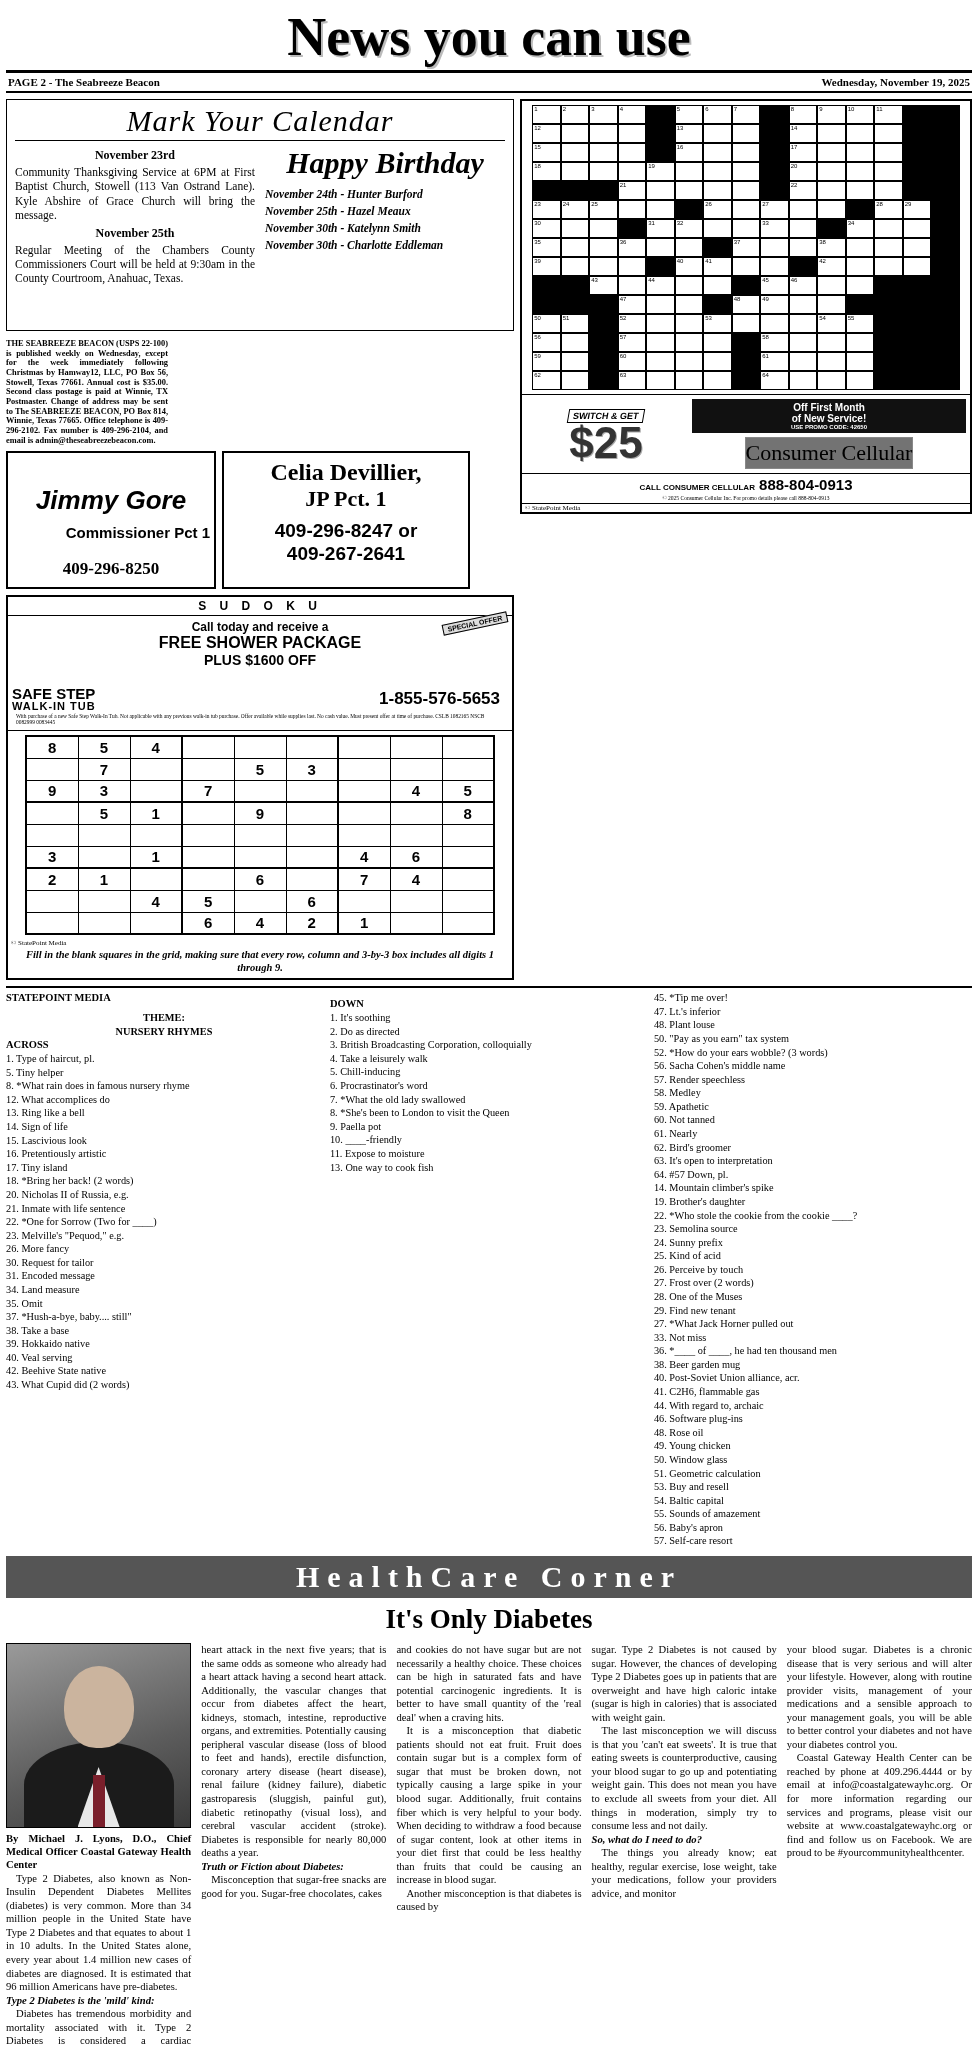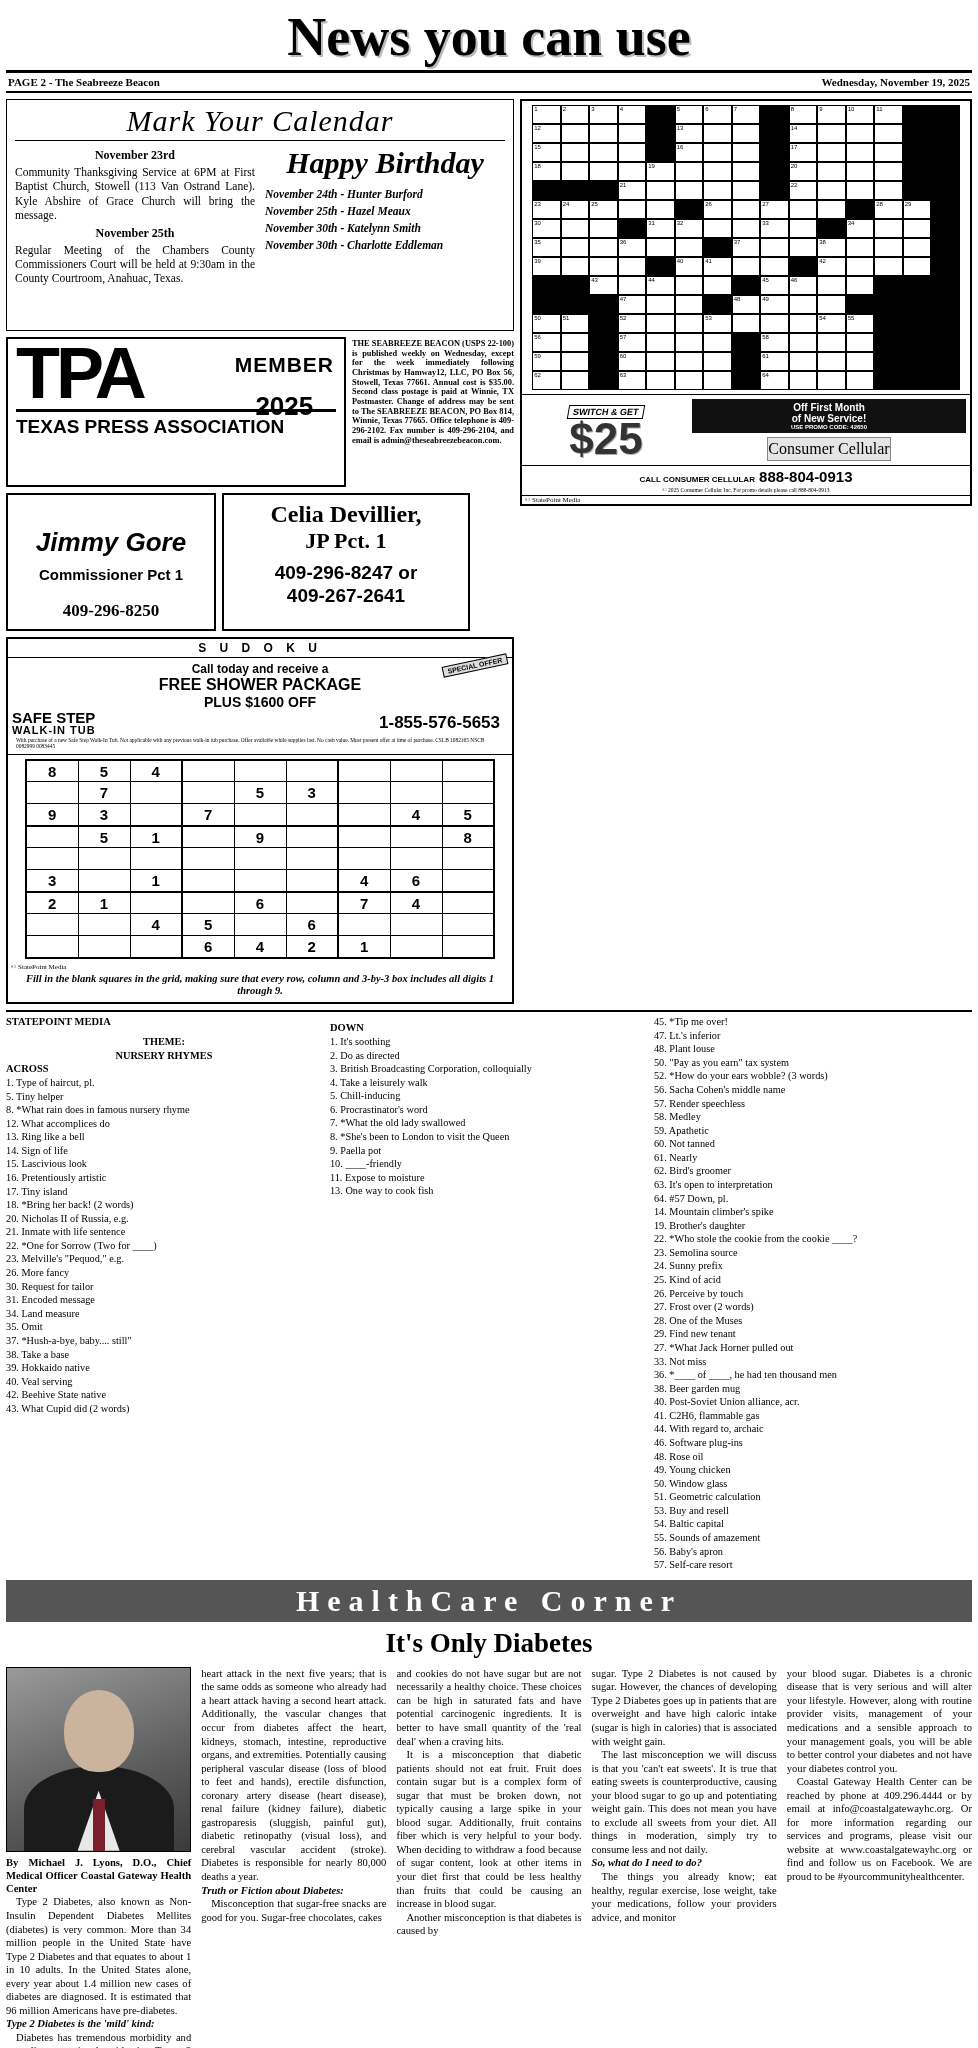--- a/index.html
+++ b/index.html
@@ -56,35 +56,35 @@
   .tpa-member { position:absolute; right:10px; top:14px; text-align:center; font-family:"Liberation Sans", sans-serif; font-weight:bold;}
   .tpa-member .m { font-size:21px; letter-spacing:1px;}
   .tpa-member .y { font-size:26px; margin-top:14px;}
   .tpa-name { font-family:"Liberation Sans", sans-serif; font-weight:bold; font-size:19px; border-top:3px solid #000; margin-top:6px; padding-top:4px; }
   .legal-box { width:162px; font-size:8.4px; line-height:1.15; font-weight:bold; text-align:justify; padding-top:2px;}
 
   
   .ads-row { display:flex; gap:6px; margin-top:6px; }
   .ad-gore { width:210px; border:2px solid #000; text-align:center; padding:8px 4px; }
   .ad-gore .nm { font-family:"Liberation Sans", sans-serif; font-weight:bold; font-size:26px; font-style:italic;margin-top:24px; }
-  .ad-gore .ti { font-family:"Liberation Sans", sans-serif; font-weight:bold; font-size:15px; margin-top:8px;}
+  .ad-gore .ti { font-family:"Liberation Sans", sans-serif; font-weight:bold; font-size:15px; margin-top:8px;text-align:right;}
   .ad-gore .ph { font-family:Liberation Serif, serif; font-weight:bold; font-size:17px; margin-top:18px;}
   .ad-dev { width:248px; border:2px solid #000; text-align:center; padding:6px 4px;}
   .ad-dev .nm { font-family:"Liberation Serif", serif; font-weight:bold; font-size:24px; }
   .ad-dev .nm2 { font-family:"Liberation Serif", serif; font-weight:bold; font-size:22px;}
   .ad-dev .ph { font-family:"Liberation Sans", sans-serif; font-weight:bold; font-size:19px; margin-top:8px; line-height:1.2;}
 
   
   .sudoku-wrap { border:2px solid #000; margin-top:6px; }
   .sudoku-title { text-align:center; font-family:"Liberation Sans", sans-serif; font-weight:bold; font-size:12px; letter-spacing:5px; border-bottom:1px solid #000; padding:2px 0;}
   .tub-ad { border-bottom:1px solid #000; padding:4px; position:relative; background:#fff;}
   .tub-ad .line1 { font-family:"Liberation Sans", sans-serif; font-weight:bold; font-size:12px; text-align:center;}
   .tub-ad .line2 { font-family:"Liberation Sans", sans-serif; font-weight:bold; font-size:16px; text-align:center;}
   .tub-ad .line3 { font-family:"Liberation Sans", sans-serif; font-weight:bold; font-size:14px; text-align:center;}
-  .tub-flex { display:flex; align-items:center; gap:6px; margin-top:0;}
+  .tub-flex { display:flex; align-items:center; gap:6px; margin-top:18px;}
   .tub-logo { font-family:"Liberation Sans", sans-serif; font-weight:bold; font-size:15px; line-height:1.0; width:150px;}
   .tub-logo .sub { font-size:11px; letter-spacing:1px;}
   .tub-phone { font-family:"Liberation Sans", sans-serif; font-weight:bold; font-size:17px; flex:1; text-align:right; padding-right:8px;}
   .tub-fine { font-size:5.4px; line-height:1.1; padding:2px 4px 0 4px;}
   .special-offer { position:absolute; right:4px; top:2px; font-size:7px; font-weight:bold; font-family:"Liberation Sans", sans-serif; transform:rotate(-12deg); border:1px solid #000; padding:1px 4px; background:#ddd;}
   table.sudoku { border-collapse:collapse; margin:4px auto; }
   table.sudoku td { width:52px; height:22px; border:1px solid #000; text-align:center; font-family:"Liberation Sans", sans-serif; font-weight:bold; font-size:15px;}
   table.sudoku td.bt { border-top:2px solid #000; }
   table.sudoku td.bl { border-left:2px solid #000; }
   table.sudoku td.br { border-right:2px solid #000; }
@@ -98,21 +98,21 @@
   .xw-grid { display:grid; grid-template-columns: repeat(15, 28.5px); margin:4px auto; width:max-content;}
   .xw-cell { width:28.5px; height:19px; border:1px solid #000; position:relative; background:#fff;}
   .xw-cell.blk { background:#000; }
   .xw-num { position:absolute; top:0px; left:1px; font-size:6px; font-family:"Liberation Sans", sans-serif;}
   .cc-ad { border-top:1px solid #000; padding:4px; display:flex; gap:6px; align-items:center; background:#fff;}
   .cc-left { width:160px; text-align:center;}
   .cc-25 { font-family:"Liberation Sans", sans-serif; font-weight:bold; font-size:44px; line-height:0.9; color:#333; text-shadow:1px 1px 0 #aaa;}
   .cc-switch { font-family:"Liberation Sans", sans-serif; font-weight:bold; font-size:9px; border:1px solid #000; display:inline-block; padding:1px 4px; transform:skewX(-10deg);}
   .cc-right { flex:1; text-align:center;}
   .cc-off { background:#111; color:#fff; font-family:"Liberation Sans", sans-serif; font-weight:bold; font-size:10px; padding:3px 6px;}
-  .cc-brand { font-family:"Liberation Serif", serif; font-size:16px; border:1px solid #888; padding:2px 0; display:inline-block; margin-top:4px; background:#e5e5e5;}
+  .cc-brand { font-family:"Liberation Serif", serif; font-size:22px; border:1px solid #888; padding:2px 0; display:inline-block; margin-top:4px; background:#737373;}
   .cc-phone { font-family:"Liberation Sans", sans-serif; font-weight:bold; font-size:15px; text-align:center; border-top:1px solid #000; padding:2px;}
   .cc-fine { font-size:5.5px; text-align:center; padding-bottom:2px;}
   .sp-credit { font-size:7px; padding-left:3px; border-top:1px solid #000;}
 
   
   .clues { display:flex; gap:8px; margin-top:6px; border-top:2px solid #000; padding-top:3px; }
   .clue-col { width:calc(33.33% - 6px); font-size:10.3px; line-height:1.32; text-align:justify;}
   .clue-head { font-weight:bold; font-size:10.5px; }
   .clue-center { text-align:center; font-weight:bold;}
 
@@ -162,28 +162,20 @@
               <div>November 24th - Hunter Burford</div>
               <div>November 25th - Hazel Meaux</div>
               <div>November 30th - Katelynn Smith</div>
               <div>November 30th - Charlotte Eddleman</div>
             </div>
           </div>
         </div>
       </div>
 
       <div class="mid-row">
-        <div class="tpa-box">
-          <div class="tpa-logo">TPA</div>
-          <div class="tpa-member">
-            <div class="m">MEMBER</div>
-            <div class="y">2025</div>
-          </div>
-          <div class="tpa-name">TEXAS PRESS ASSOCIATION</div>
-        </div>
         <div class="legal-box">THE SEABREEZE BEACON (USPS 22-100) is published weekly on Wednesday, except for the week immediately following Christmas by Hamway12, LLC, PO Box 56, Stowell, Texas 77661. Annual cost is $35.00. Second class postage is paid at Winnie, TX Postmaster. Change of address may be sent to The SEABREEZE BEACON, PO Box 814, Winnie, Texas 77665. Office telephone is 409-296-2102. Fax number is 409-296-2104, and email is admin@theseabreezebeacon.com.</div>
       </div>
 
       <div class="ads-row">
         <div class="ad-gore">
           <div class="nm">Jimmy Gore</div>
           <div class="ti">Commissioner Pct 1</div>
           <div class="ph">409-296-8250</div>
         </div>
         <div class="ad-dev">

